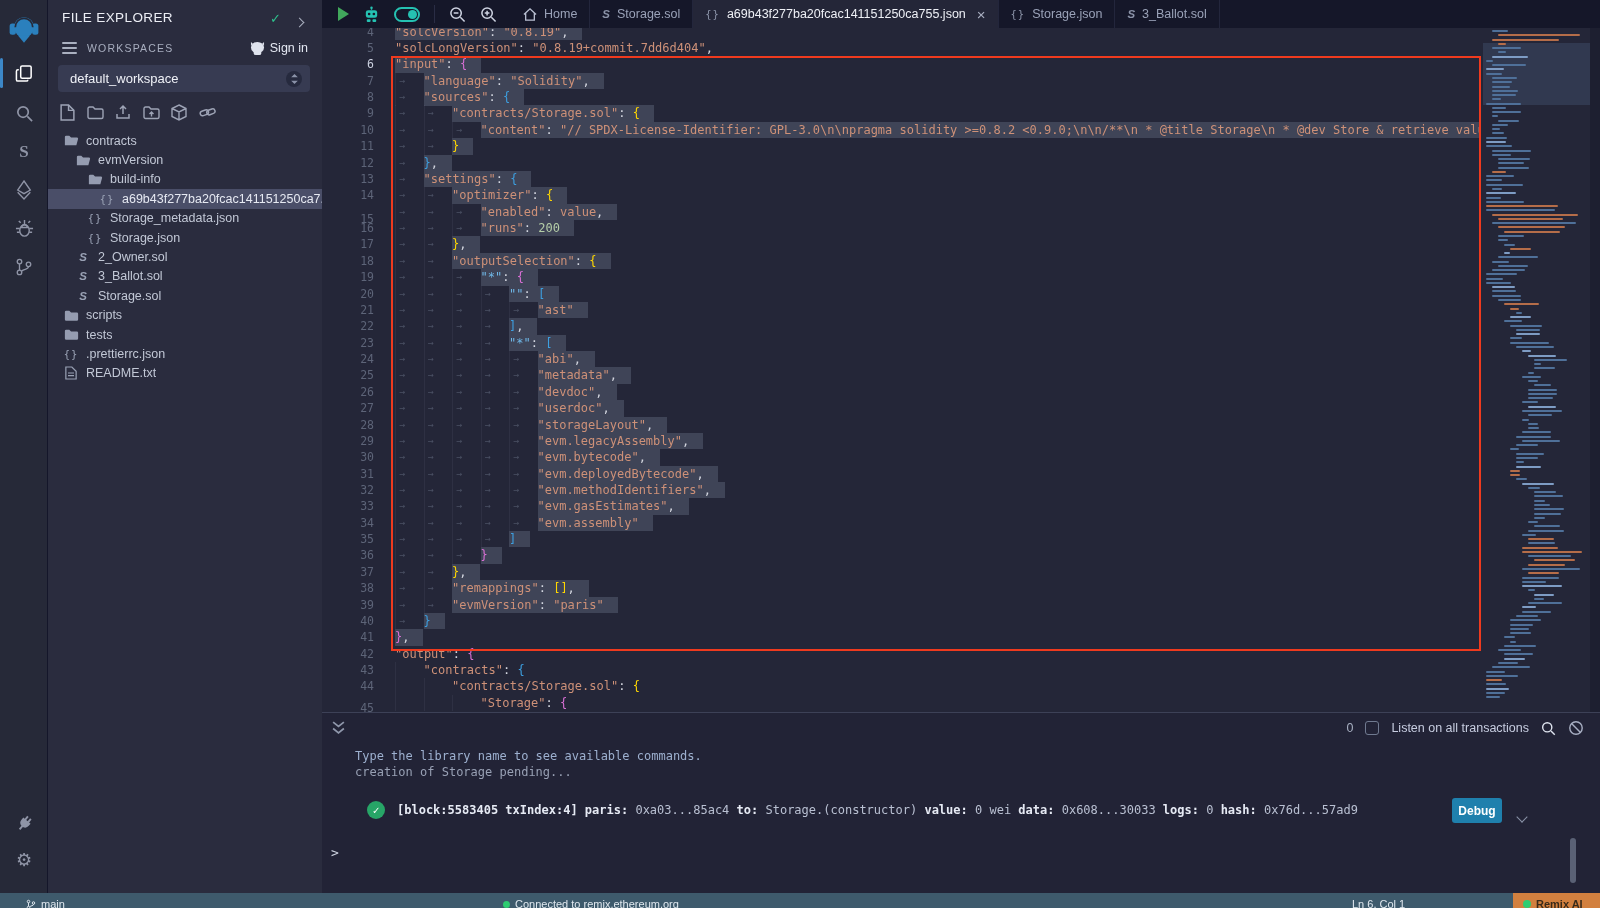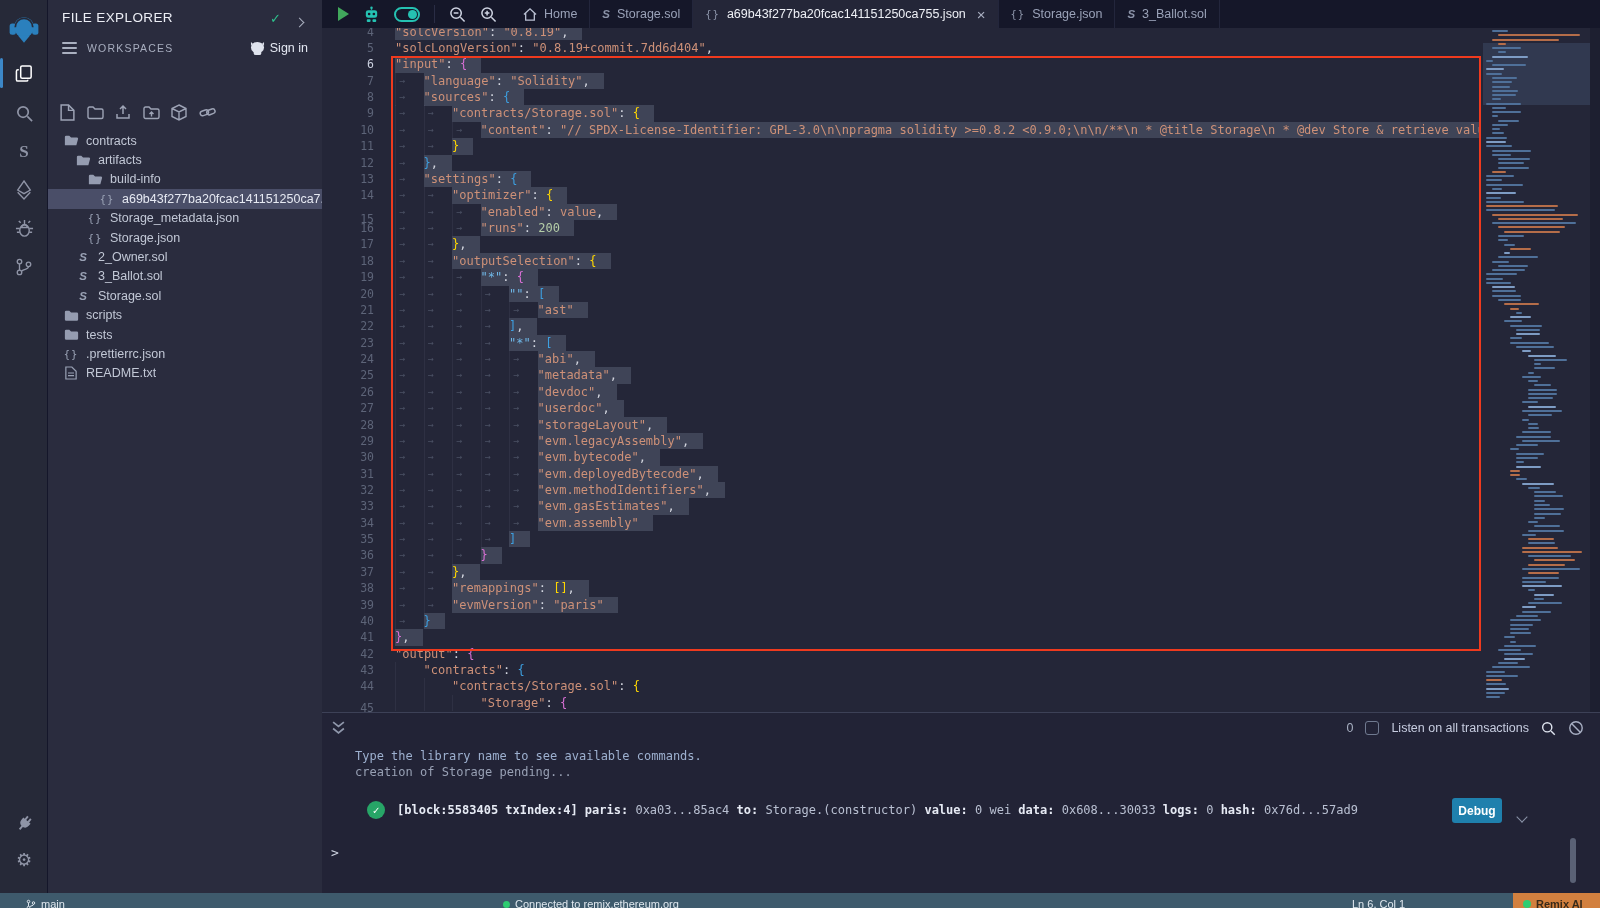--- a/index.html
+++ b/index.html
@@ -170,20 +170,28 @@
     <span id="signin">
       <svg width="15" height="14" viewBox="0 0 16 15" fill="#dfe3ee">
           <path d="M3 3 L1 1 L1 5 Z M13 3 L15 1 L15 5 Z"></path>
           <ellipse cx="8" cy="7" rx="7" ry="6"></ellipse>
           <rect x="4" y="10" width="8" height="5" rx="2"></rect>
         </svg>
       <span>Sign in</span>
     </span>
   </div>
 
+  <div id="ws-select">
+    <span>default_workspace</span>
+    <span id="ws-sort">
+      <svg width="9" height="10" viewBox="0 0 10 12" fill="currentColor">
+          <path d="M5 0 L9 4 H1 Z M5 12 L1 8 H9 Z"></path>
+        </svg>
+    </span>
+  </div>
 
   <div id="fe-toolbar">
     <span class="fe-tool">
         <svg width="15" height="17" viewBox="0 0 14 16" fill="none" stroke="currentColor" stroke-width="1.4">
           <path d="M1 1 h7 l5 5 v9 h-12 z"></path>
           <path d="M8 1 v5 h5"></path>
         </svg>
       </span>
     <span class="fe-tool">
         <svg width="17" height="15" viewBox="0 0 17 14" fill="none" stroke="currentColor" stroke-width="1.4">
@@ -222,21 +230,21 @@
           </svg>
         </span>
         <span class="tlabel">contracts</span>
       </div>
       <div class="trow" style="padding-left: 27px;">
         <span class="ticon">
           <svg width="15" height="13" viewBox="0 0 17 14" fill="#959cb0">
             <path d="M1 3 a1.5 1.5 0 0 1 1.5-1.5 h3.5 l2 2 h6.5 A1.5 1.5 0 0 1 16 5 l-2 7.5 H1 Z"></path>
           </svg>
         </span>
-        <span class="tlabel">artifacts</span>
+        <span class="tlabel">evmVersion</span>
       </div>
       <div class="trow" style="padding-left: 39px;">
         <span class="ticon">
           <svg width="15" height="13" viewBox="0 0 17 14" fill="#959cb0">
             <path d="M1 3 a1.5 1.5 0 0 1 1.5-1.5 h3.5 l2 2 h6.5 A1.5 1.5 0 0 1 16 5 l-2 7.5 H1 Z"></path>
           </svg>
         </span>
         <span class="tlabel">build-info</span>
       </div>
       <div class="trow sel" style="padding-left: 51px;">

